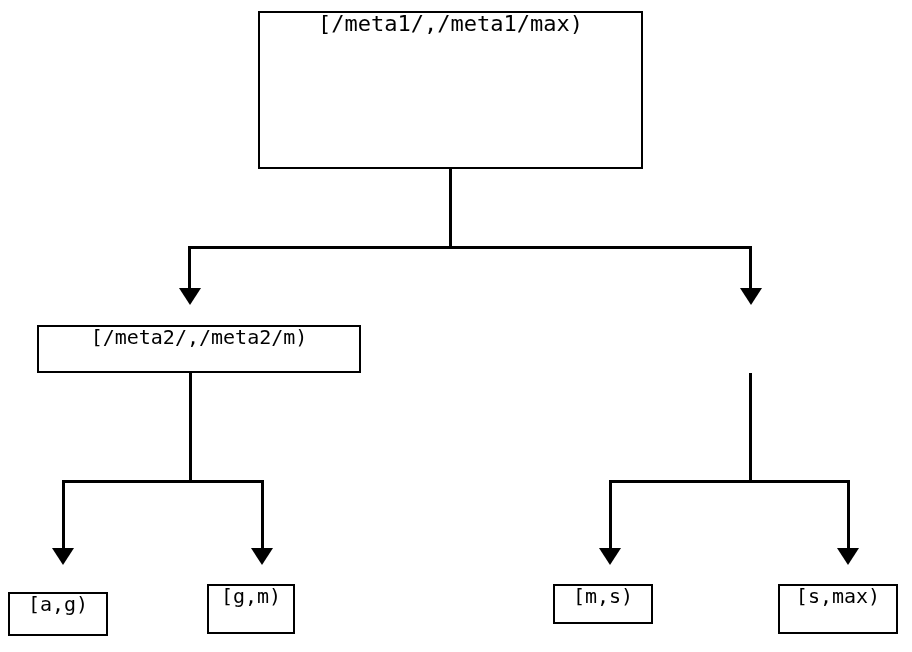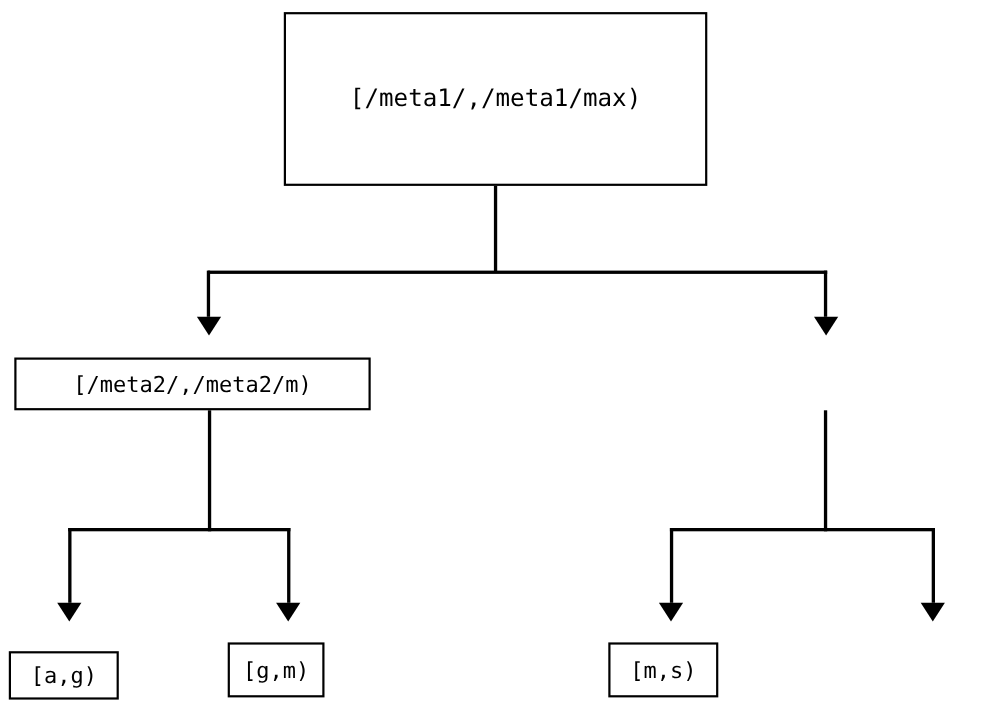--- a/index.html
+++ b/index.html
@@ -15,42 +15,42 @@
     background: #ffffff;
     overflow: hidden;
     font-family: "DejaVu Sans Mono", "Liberation Mono", monospace;
   }
   .node {
     position: absolute;
     box-sizing: border-box;
     border: 2px solid #000000;
     background: #ffffff;
     display: flex;
-    align-items: center;
+    align-items: flex-start;
     justify-content: center;
     color: #000000;
     white-space: pre;
   }
   .node-label {
     display: block;
     text-align: center;
     line-height: 1;
     color: #000000;
     white-space: pre;
   }
   #node-root {
     left: 258px;
     top: 11px;
     width: 385px;
     height: 158px;
   }
   #node-root .node-label { font-size: 22px; }
 
   #node-mid-left {
-    left: 13px;
+    left: 37px;
     top: 325px;
     width: 324px;
     height: 48px;
   }
   #node-mid-right {
     left: 578px;
     top: 325px;
     width: 322px;
     height: 48px;
   }
@@ -66,21 +66,21 @@
   #node-leaf-gm {
     left: 207px;
     top: 584px;
     width: 88px;
     height: 50px;
   }
   #node-leaf-ms {
     left: 553px;
     top: 584px;
     width: 100px;
-    height: 50px;
+    height: 40px;
   }
   #node-leaf-smax {
     left: 778px;
     top: 584px;
     width: 120px;
     height: 50px;
   }
   #node-leaf-ag .node-label,
   #node-leaf-gm .node-label,
   #node-leaf-ms .node-label,
@@ -170,14 +170,17 @@
   </div>
 
   <div class="node" id="node-leaf-gm">
     <span class="node-label">[g,m)</span>
   </div>
 
   <div class="node" id="node-leaf-ms">
     <span class="node-label">[m,s)</span>
   </div>
 
+  <div class="node" id="node-leaf-smax">
+    <span class="node-label">[s,max)</span>
+  </div>
 
 </div>
 
 </body></html>

